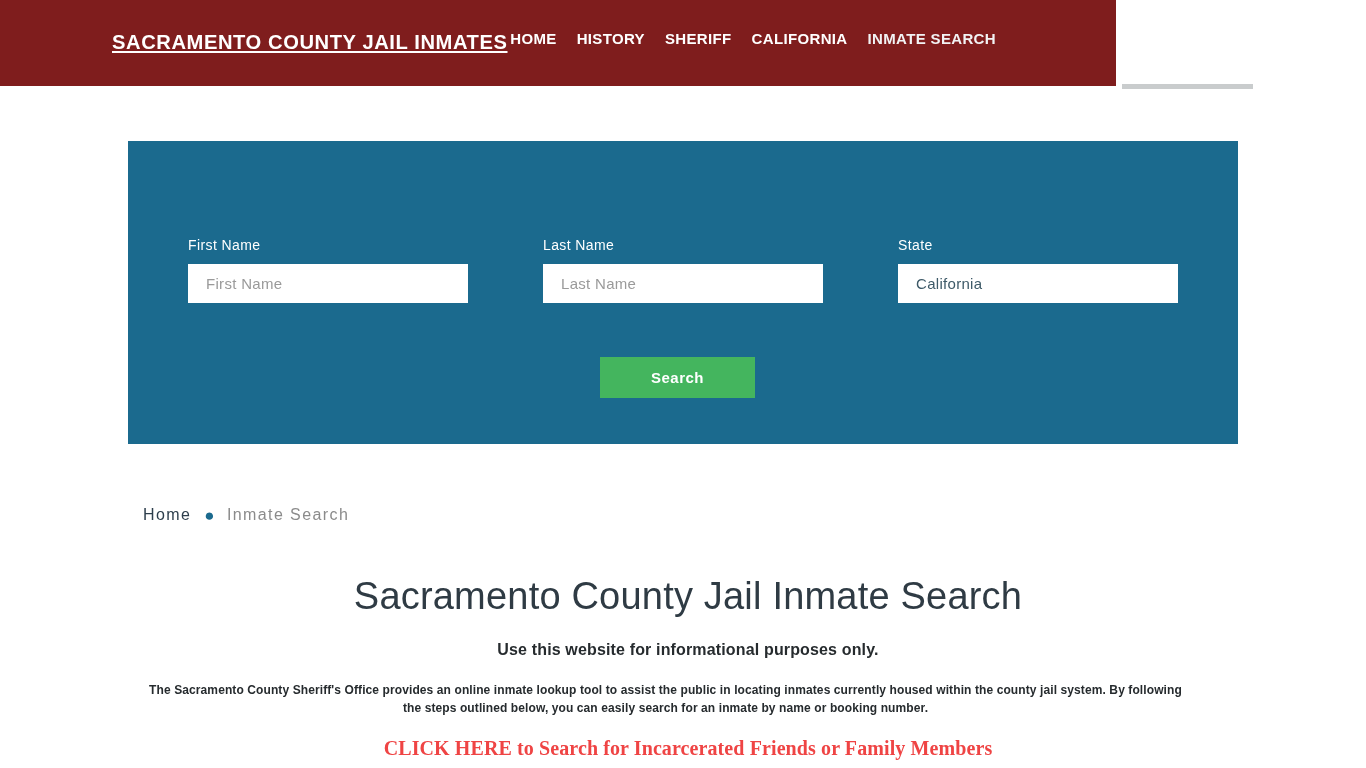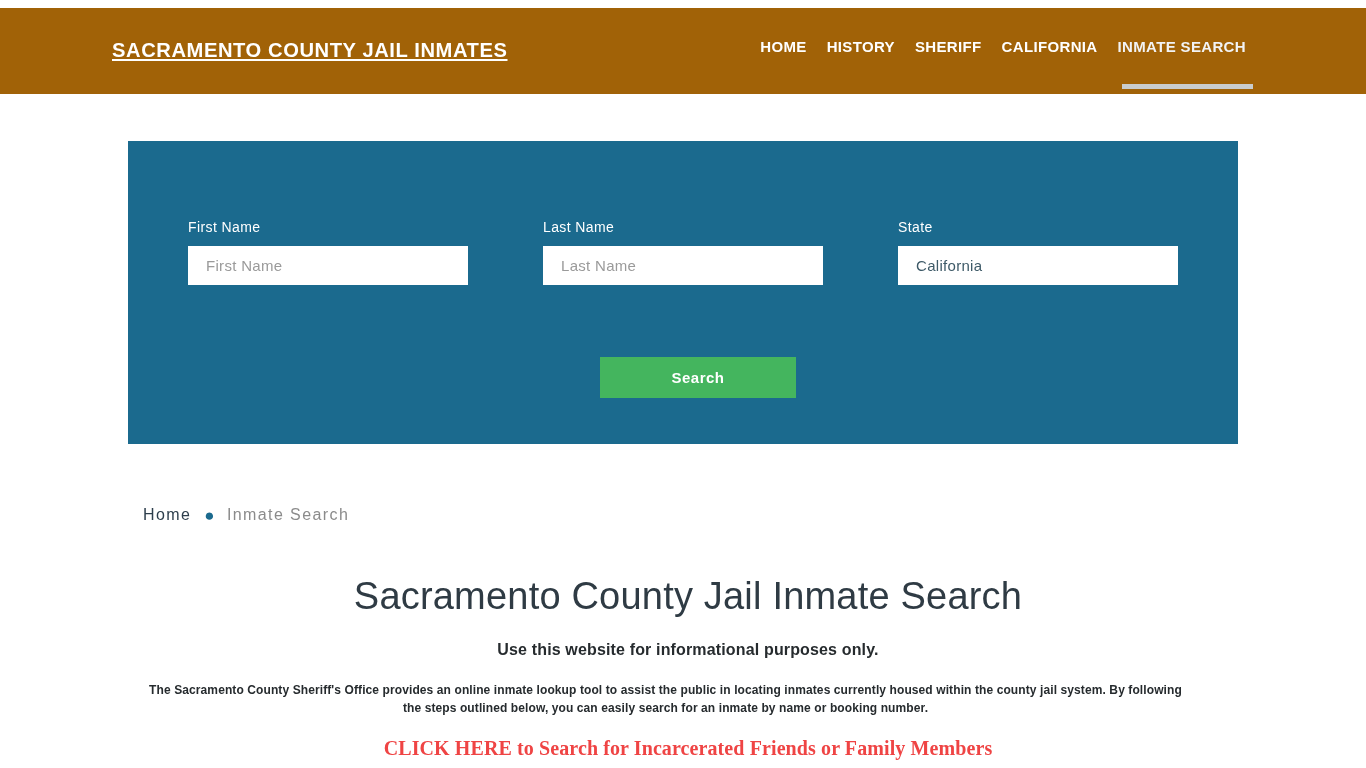--- a/index.html
+++ b/index.html
@@ -8,24 +8,24 @@
     width: 1366px;
     height: 768px;
     overflow: hidden;
     background: #ffffff;
     font-family: "Liberation Sans", sans-serif;
   }
 
   
   .site-header {
     position: absolute;
-    top: 8px; left: 0;
-    width: 1366px;
+    top: 0; left: 0;
+    width: 1116px;
     height: 86px;
-    background: #a16207;
+    background: #7f1d1d;
   }
 
   .site-title {
     position: absolute;
     left: 112px;
     top: 30px;
     font-family: "Liberation Sans Narrow", "Liberation Sans", sans-serif;
     font-size: 21px;
     font-weight: bold;
     letter-spacing: 0.6px;
@@ -86,21 +86,21 @@
     text-align: center;
     font-family: "Liberation Sans Narrow", "Liberation Sans", sans-serif;
     font-size: 25px;
     font-weight: normal;
     letter-spacing: 2.1px;
     color: #ffffff;
   }
 
   .field {
     position: absolute;
-    top: 78px;
+    top: 96px;
   }
   .field.first { left: 60px; width: 280px; }
   .field.last  { left: 415px; width: 280px; }
   .field.state { left: 770px; width: 280px; }
 
   .field-label {
     font-family: "Liberation Sans Narrow", "Liberation Sans", sans-serif;
     font-size: 14px;
     font-weight: normal;
     letter-spacing: 0.4px;
@@ -124,21 +124,21 @@
   }
   .field-input::placeholder {
     color: #9a9a9a;
     opacity: 1;
   }
 
   .search-button {
     position: absolute;
     left: 472px;
     top: 216px;
-    width: 196px;
+    width: 155px;
     height: 41px;
     background: #44b55e;
     border: none;
     outline: none;
     color: #ffffff;
     font-family: "Liberation Sans Narrow", "Liberation Sans", sans-serif;
     font-size: 15px;
     font-weight: bold;
     letter-spacing: 0.5px;
     cursor: pointer;

